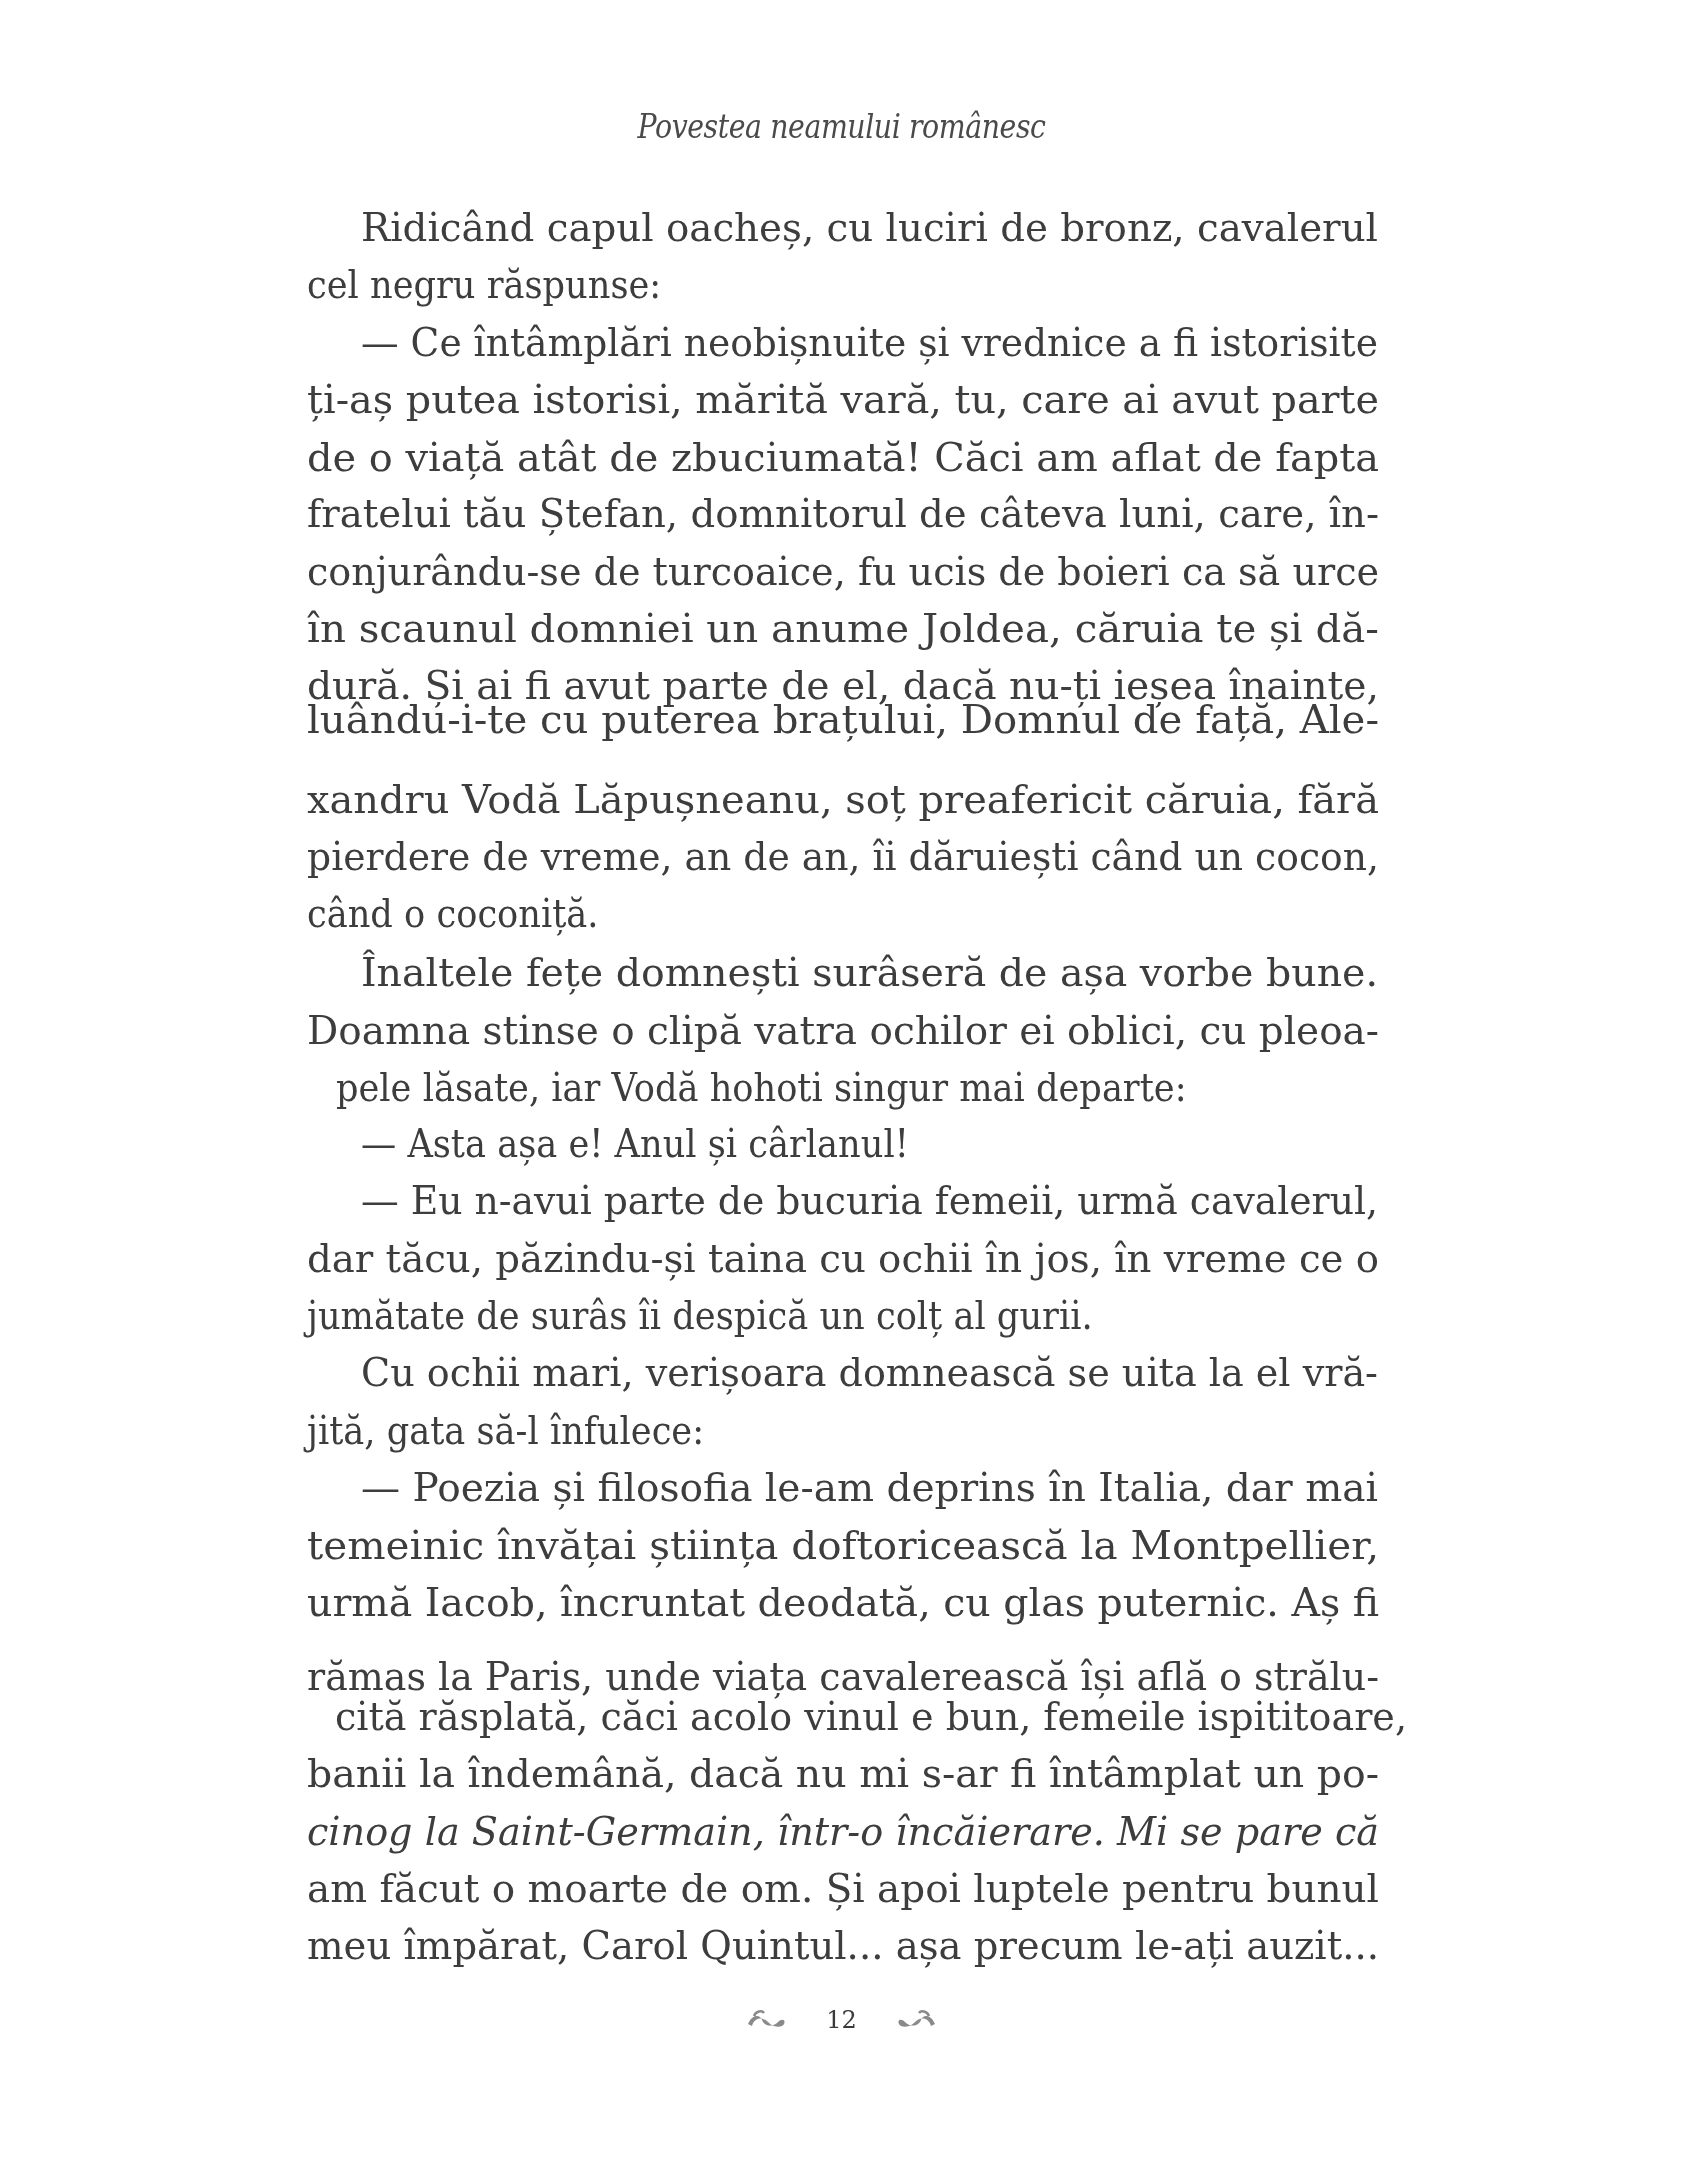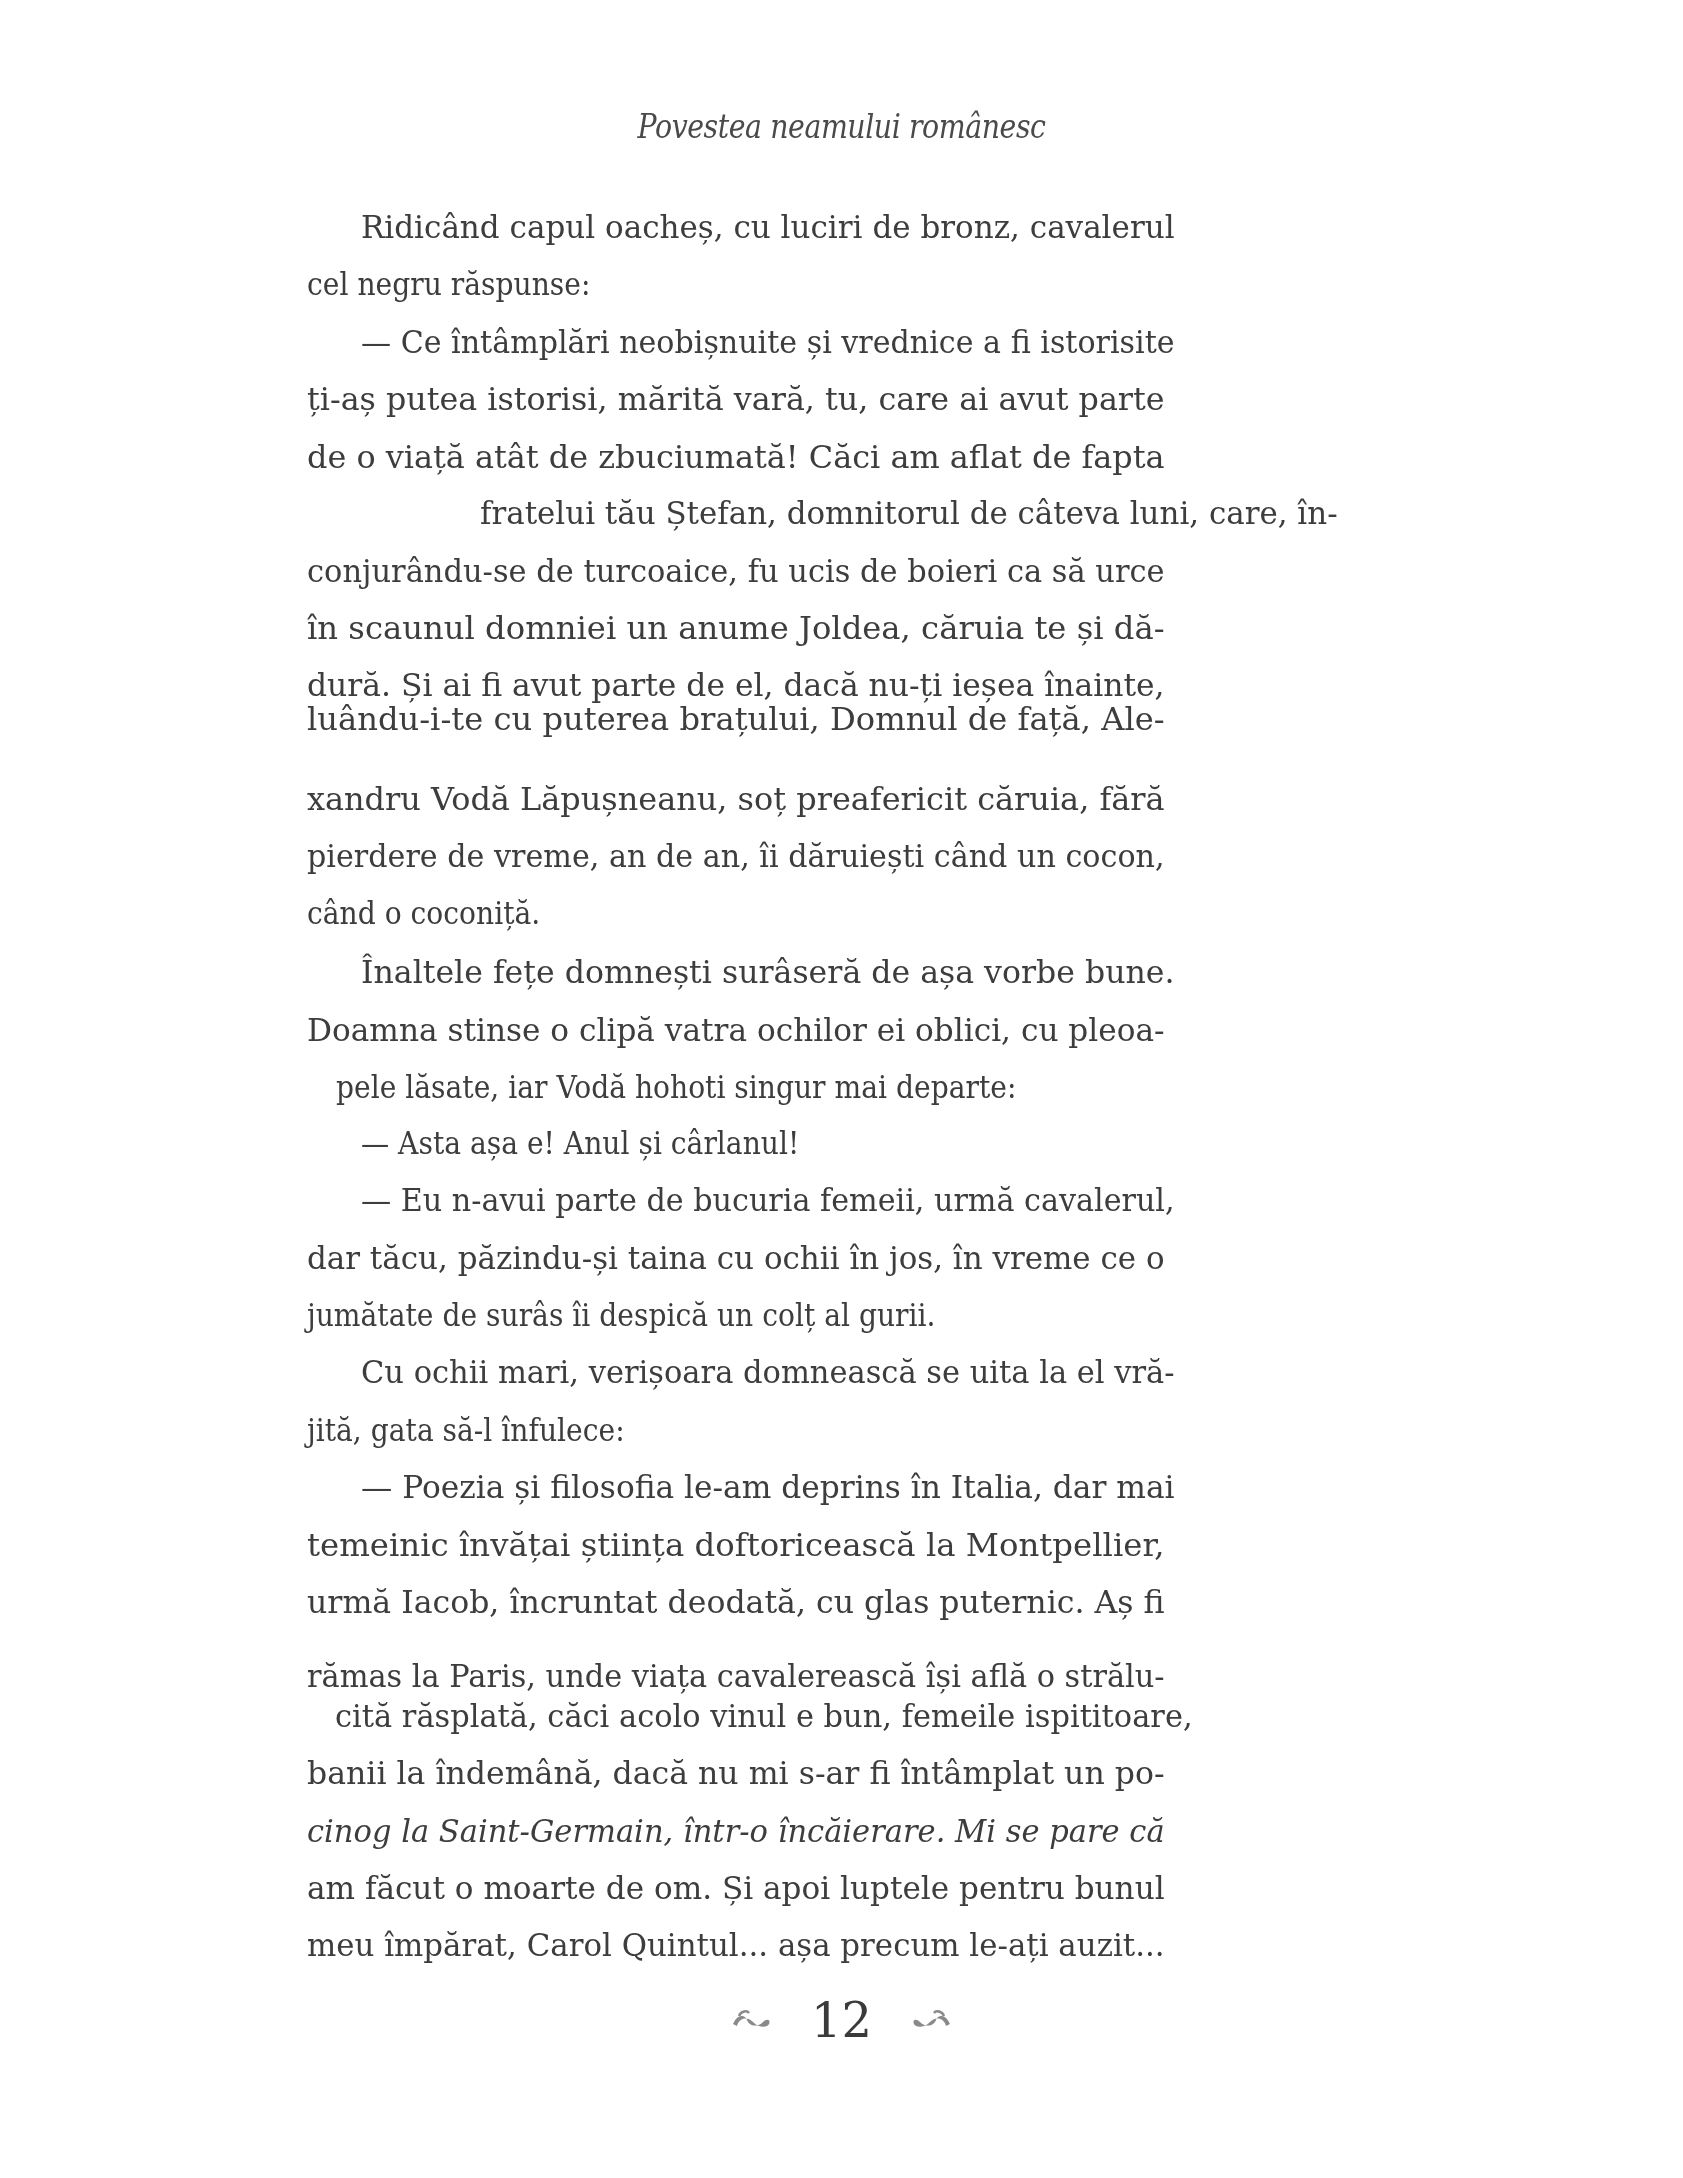--- a/index.html
+++ b/index.html
@@ -5,30 +5,30 @@
   html, body { margin:0; padding:0; background:#ffffff; }
   body { width:1683px; height:2178px; position:relative; overflow:hidden; }
   .page { position:absolute; left:0; top:0; width:1683px; height:2178px; background:#fff; }
   .running-head {
     position:absolute; left:0; width:1683px; top:107px; text-align:center;
     font-family:"DejaVu Serif", serif; font-style:italic; font-size:33px;
     color:#4a4a4a; letter-spacing:-0.5px; transform:scaleX(0.86); transform-origin:center;
   }
   .line {
     position:absolute; left:307px; width:1061px; height:57px;
-    font-family:"DejaVu Serif", serif; font-size:32px; color:#3d3d3d;
+    font-family:"DejaVu Serif", serif; font-size:40px; color:#3d3d3d;
     white-space:nowrap; line-height:57px;
   }
   .line .txt { display:inline-block; transform-origin:left center; }
   .line.indent { left:361px; width:1007px; }
   .page-footer {
     position:absolute; top:1990px; left:0; width:1683px; height:59px;
     display:flex; justify-content:center; align-items:center; gap:38px;
   }
-  .page-num { font-family:"DejaVu Serif", serif; font-size:48px; color:#3a3a3a; }
+  .page-num { font-family:"DejaVu Serif", serif; font-size:24px; color:#3a3a3a; }
   .orn { width:44px; height:24px; }
 </style>
 </head>
 <body>
 
 <div class="page">
   <div class="running-head">Povestea neamului românesc</div>
 
   <div id="body-text">
       <div class="line indent" style="top: 199px;"><span class="txt" style="transform: scaleX(0.968889);">Ridicând capul oacheș, cu luciri de bronz, cavalerul</span></div>

